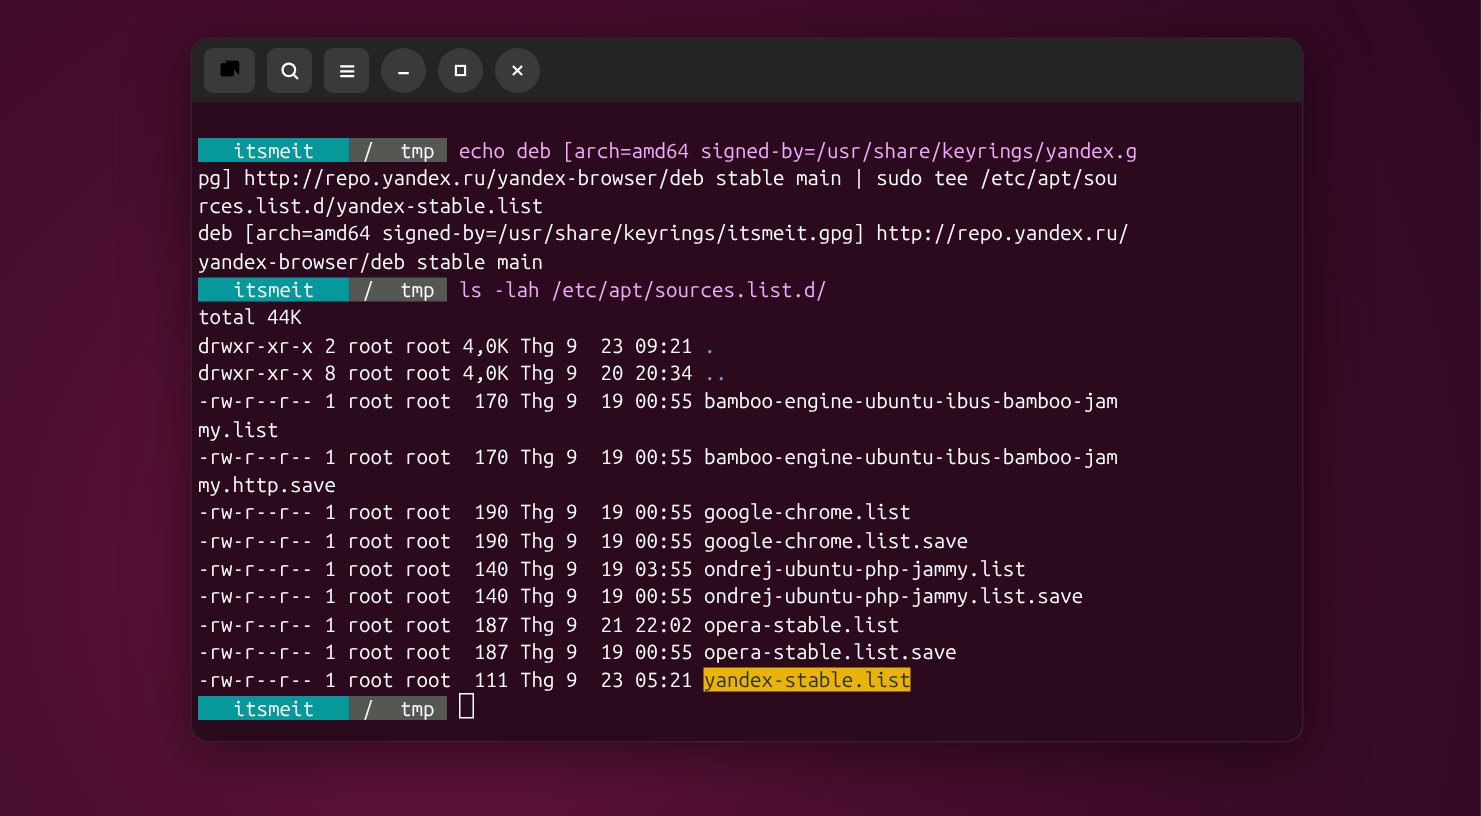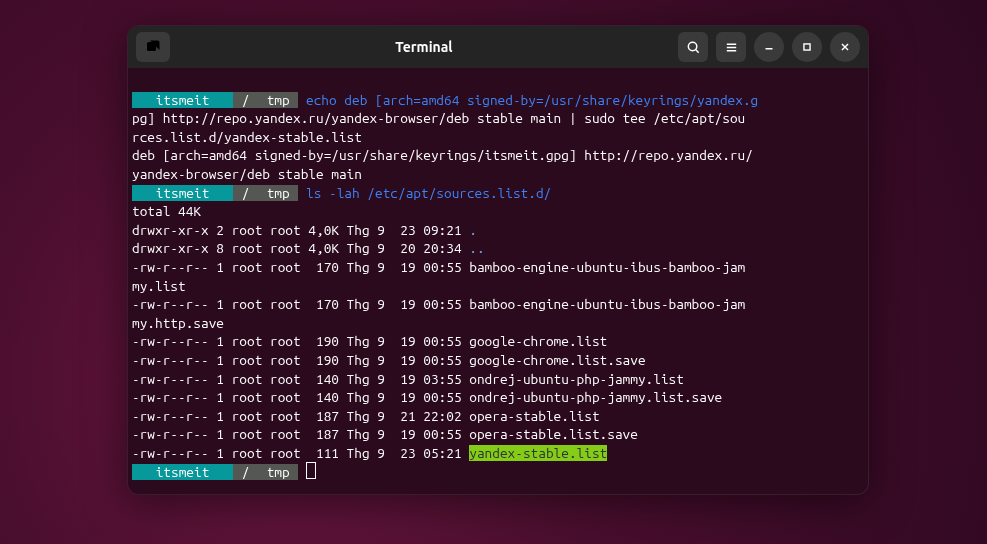--- a/index.html
+++ b/index.html
@@ -17,39 +17,38 @@
 .hbtn{width:30px;height:30px;border-radius:6px;background:#3a3a3a;
   display:flex;align-items:center;justify-content:center;color:#fff;font-size:14px}
 .hbtn.circ{border-radius:50%}
 .hbtn svg{stroke:#fff;fill:none;stroke-width:1.6}
 .term{padding:4px 4px;font-size:13.7px;line-height:18.6px;color:#fff;
   white-space:pre;letter-spacing:0}
 .seg-user{background:#06989a;color:#fff;padding:0 16px}
 .seg-sep{color:#444}
 .seg-path{background:#555753;color:#fff;padding:0 1px}
 .arrow-out{color:#555753;background:transparent}
-.cmd{color:#3b82f6}
+.cmd{color:#f0abfc}
 .dir{color:#729fcf}
-.hl{background:#84cc16;color:#2e3436}
+.hl{background:#eab308;color:#2e3436}
 .cursor{display:inline-block;width:8px;height:15px;border:1px solid #fff;
   vertical-align:text-bottom;margin-bottom:1px}
 </style>
 </head>
 <body>
 
 <div class="window">
   <div class="titlebar">
     <div class="tab-btn">
       <svg width="16" height="16" viewBox="0 0 16 16">
           <rect x="2" y="3" width="9" height="9" rx="1.5"></rect>
           <path d="M5 1.5h7.5a2 2 0 0 1 2 2V11"></path>
           <path d="M6.5 5v5M4 7.5h5" stroke-width="1.4"></path>
         </svg>
     </div>
-    <div class="title">Terminal</div>
     <div class="hbtn">
       <svg width="15" height="15" viewBox="0 0 16 16">
           <circle cx="7" cy="7" r="4.5"></circle>
           <path d="M10.5 10.5l3 3"></path>
         </svg>
     </div>
     <div class="hbtn">
       <svg width="15" height="15" viewBox="0 0 16 16">
           <path d="M3 4.5h10M3 8h10M3 11.5h10"></path>
         </svg>

